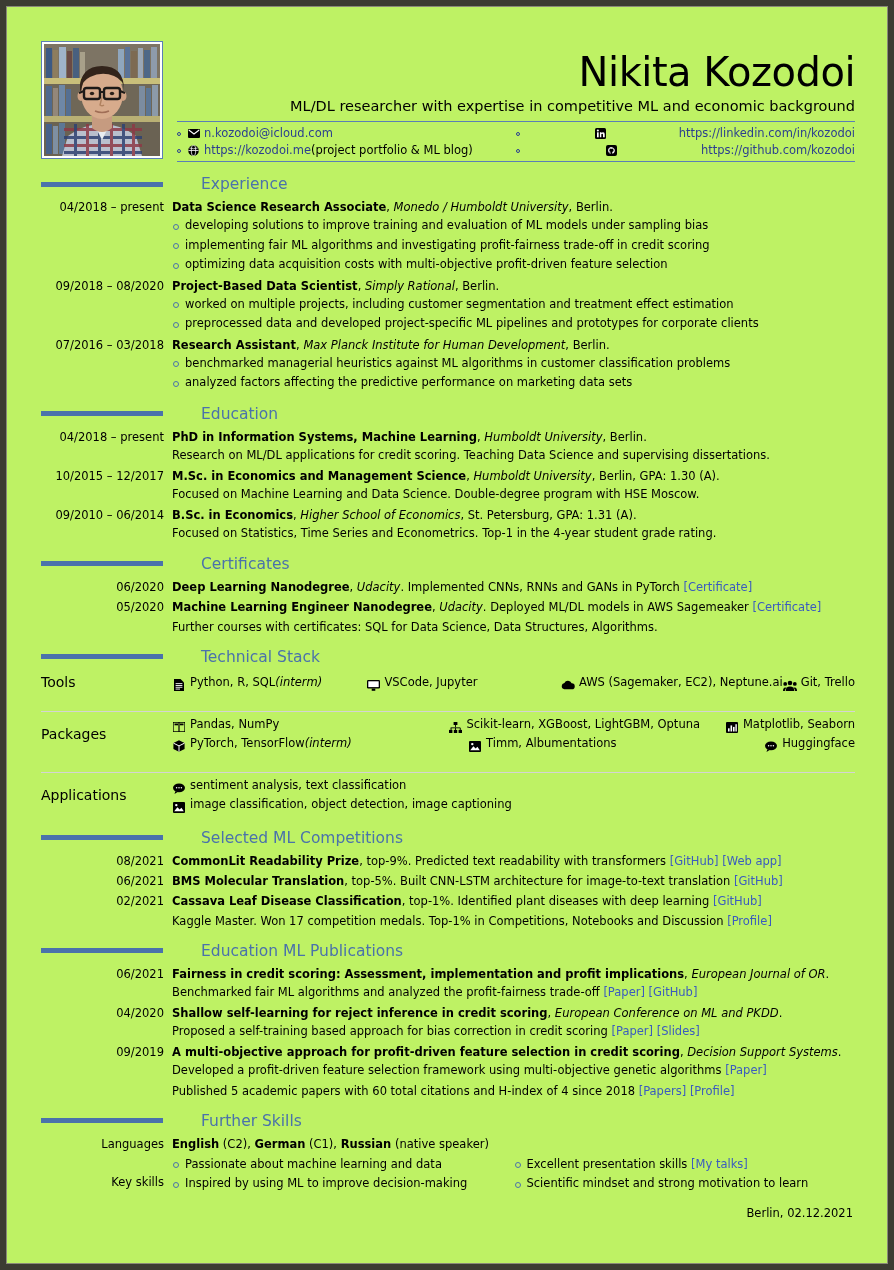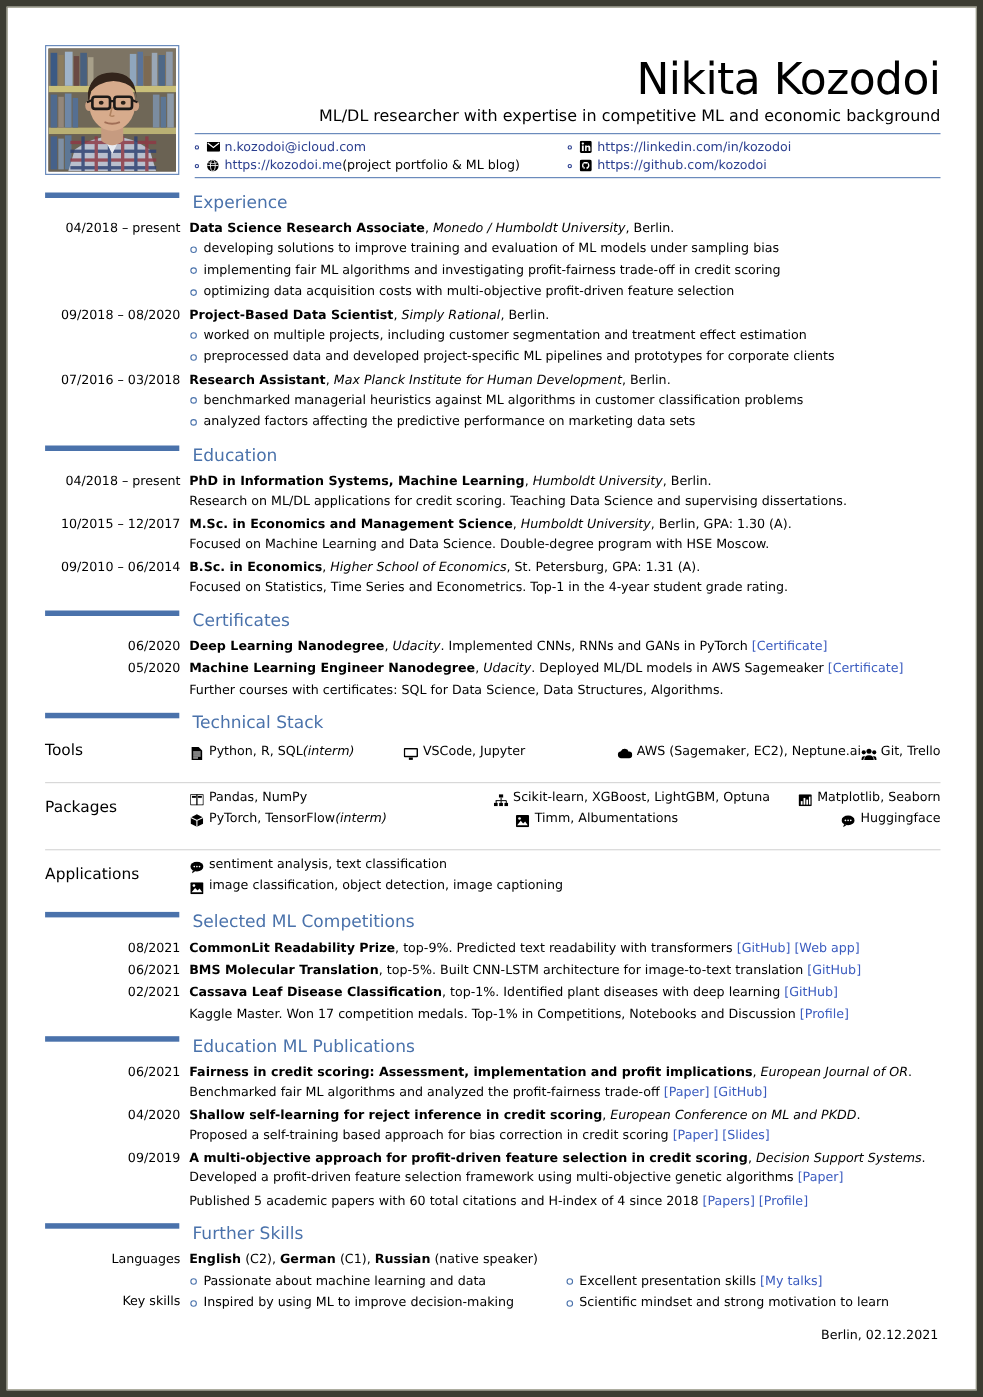--- a/index.html
+++ b/index.html
@@ -7,21 +7,21 @@
   html, body {
     margin: 0; padding: 0;
     width: 894px; height: 1270px;
     background: #3c3c32;
     font-family: "DejaVu Sans", sans-serif;
   }
   #page {
     position: absolute;
     left: 6px; top: 6px;
     width: 882px; height: 1258px;
-    background: #ffffff;
+    background: #bef264;
     border: 1px solid #8a8a78;
     overflow: hidden;
   }
   #inner {
     position: relative;
     width: 882px; height: 1258px;
     padding: 34px 34px 0 34px;
   }
 
   
@@ -63,40 +63,40 @@
     padding-top: 3px;
   }
   .c-item {
     width: 50%;
     font-size: 11.5px;
     line-height: 17px;
     color: #2b3f8f;
     display: flex; align-items: center;
     white-space: nowrap;
   }
-  .c-item.r { justify-content: flex-start; }
+  .c-item.r { justify-content: space-between; }
   .cbullet {
     display: inline-block;
     width: 4px; height: 4px;
     border: 1px solid #2b3f8f;
     border-radius: 50%;
     margin-right: 6px;
     flex: 0 0 4px;
   }
   .cicon {
     display: inline-flex; align-items: center; justify-content: center;
     width: 13px; height: 13px; margin-right: 4px; flex: 0 0 13px;
   }
   .cicon svg { display: block; }
   .c-note { color: #000; }
   .contacts-bottom-rule { border-top: 1.2px solid #5b7fb5; margin-top: 2px; }
 
   
   .section { margin-top: 12px; }
-  .sec-head { display: flex; height: 18px; }
+  .sec-head { display: flex; align-items: center; height: 18px; gap: 26px; }
   .sec-bar {
     width: 122px; height: 5px; flex: 0 0 122px;
     background: #4a72ab;
   }
   .sec-title {
     margin-left: 12px;
     color: #4a72ab;
     font-size: 15.5px;
     line-height: 18px;
   }

